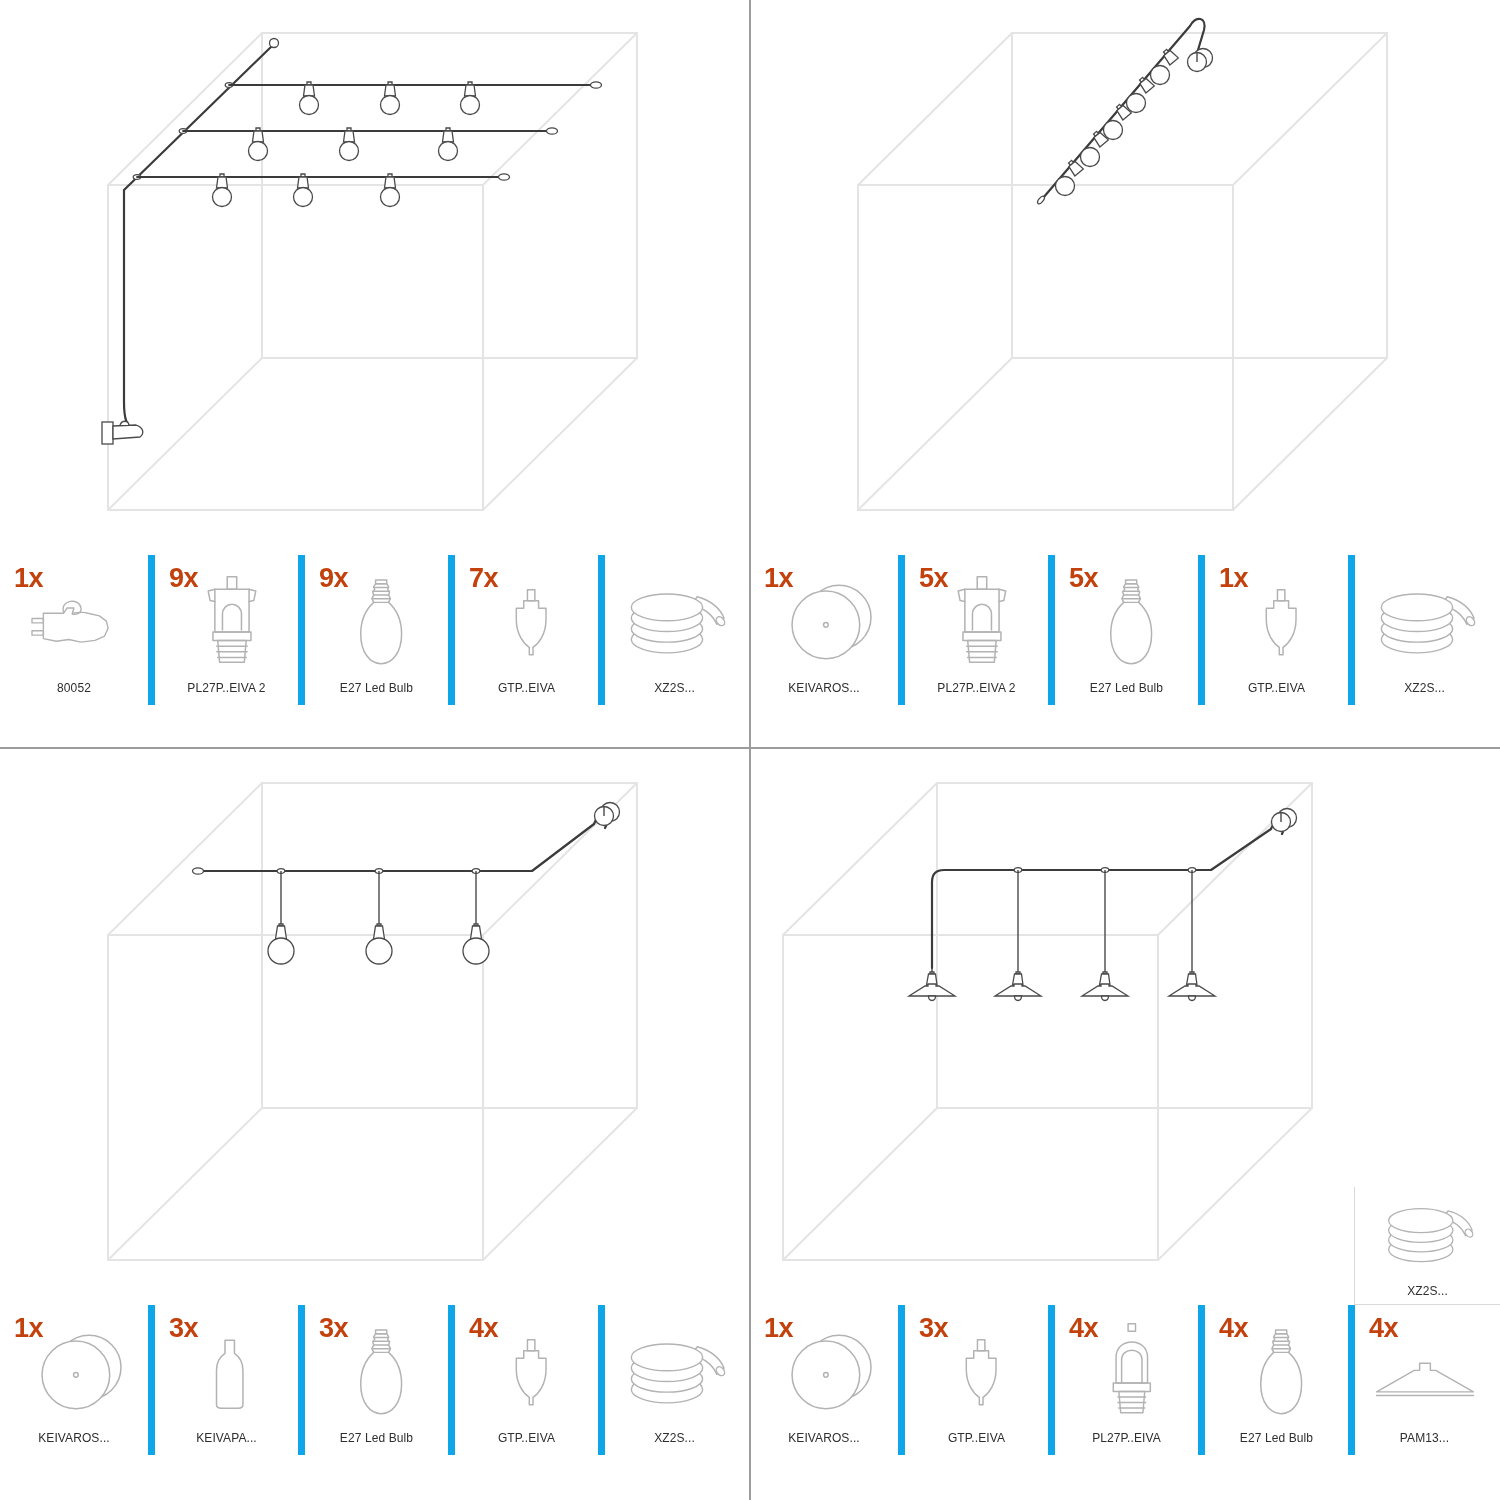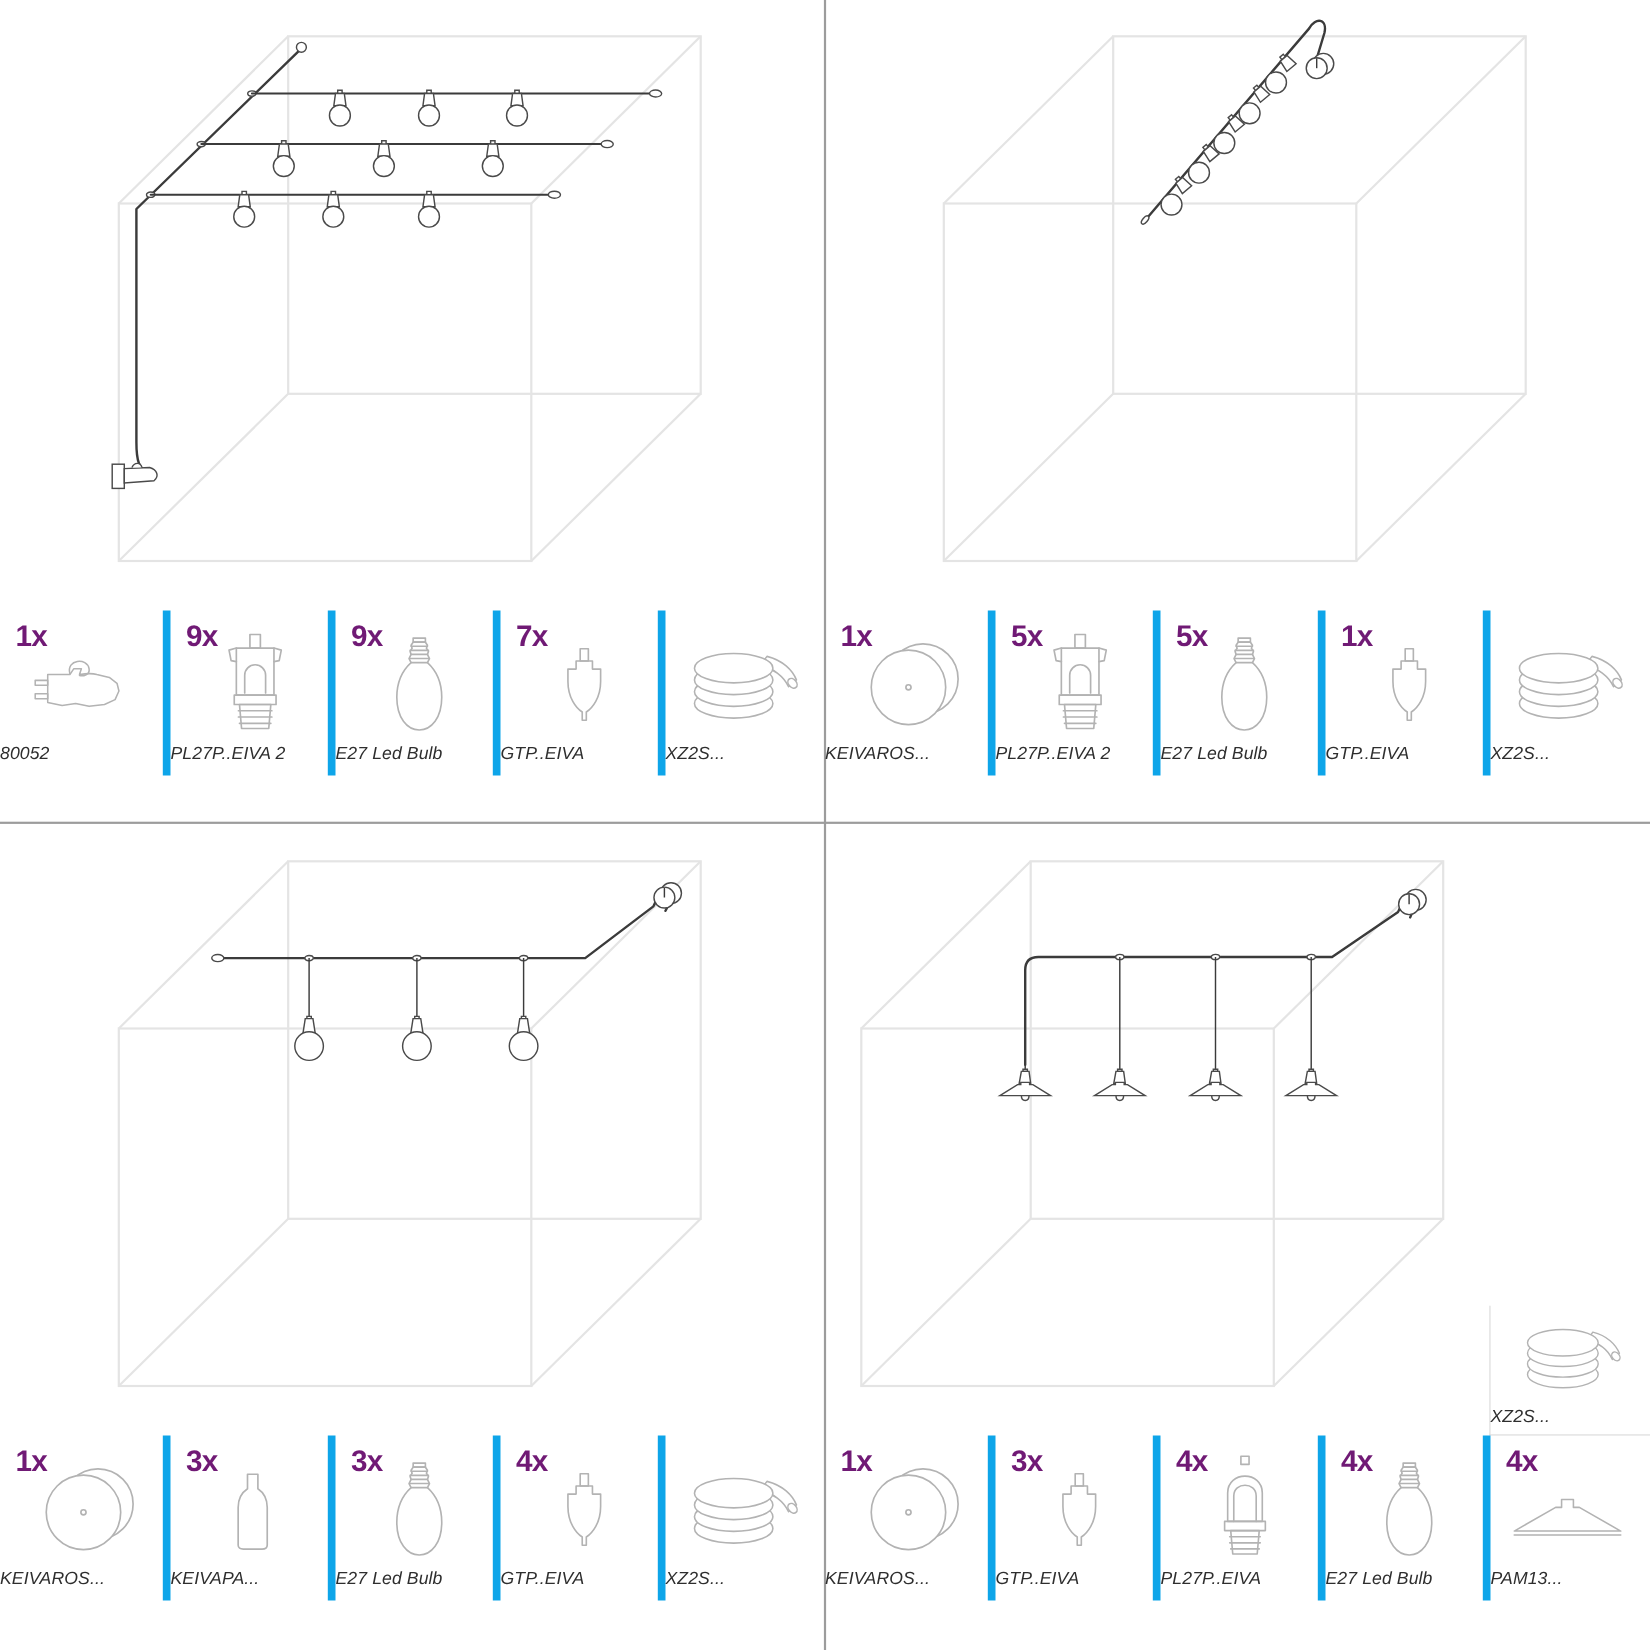--- a/index.html
+++ b/index.html
@@ -7,22 +7,22 @@
           font-family:"Liberation Sans",sans-serif;}
   .divider-v{position:absolute;left:749px;top:0;width:2px;height:1500px;background:#9c9c9c;}
   .divider-h{position:absolute;left:0;top:747px;width:1500px;height:2px;background:#9c9c9c;}
   .quadrant{position:absolute;width:750px;height:750px;}
   .q1{left:0;top:0;} .q2{left:750px;top:0;} .q3{left:0;top:750px;} .q4{left:750px;top:750px;}
   .diagram{position:absolute;left:0;top:0;width:750px;height:555px;}
   .parts-row{position:absolute;left:0;top:555px;width:750px;height:150px;display:flex;}
   .cell{position:relative;flex:0 0 150px;box-sizing:border-box;}
   .cell + .cell{border-left:7px solid #0ea5e9;}
   .cell:first-child{flex-basis:148px;} .cell:last-child{flex-basis:146px;}
-  .qty{position:absolute;left:14px;top:8px;font-size:27px;font-weight:bold;color:#701a75;letter-spacing:-0.5px;}
-  .code{position:absolute;left:0;bottom:10px;width:100%;font-size:16px;color:#2e2e2e;letter-spacing:0.1px;white-space:nowrap;font-style:italic;}
+  .qty{position:absolute;left:14px;top:8px;font-size:27px;font-weight:bold;color:#c2410c;letter-spacing:-0.5px;}
+  .code{position:absolute;left:0;bottom:10px;width:100%;text-align:center;font-size:12px;color:#2e2e2e;letter-spacing:0.1px;white-space:nowrap;}
   .pic{position:absolute;left:50%;top:50%;transform:translate(-50%,-58%);}
   .pic.shift{transform:translate(-42%,-58%);}
   .extra-cell{position:absolute;left:604px;top:437px;width:146px;height:118px;box-sizing:border-box;
               border-left:1px solid #d9d9d9;border-bottom:1px solid #d9d9d9;}
   .extra-cell .pic{top:46%;}
   .extra-cell .code{bottom:6px;}
   
   .cube{stroke:#e4e4e4;stroke-width:2;fill:none;}
   .cable{stroke:#3b3b3b;stroke-width:2.2;fill:none;stroke-linecap:round;stroke-linejoin:round;}
   .wire{stroke:#3b3b3b;stroke-width:1.8;fill:none;stroke-linecap:round;}

